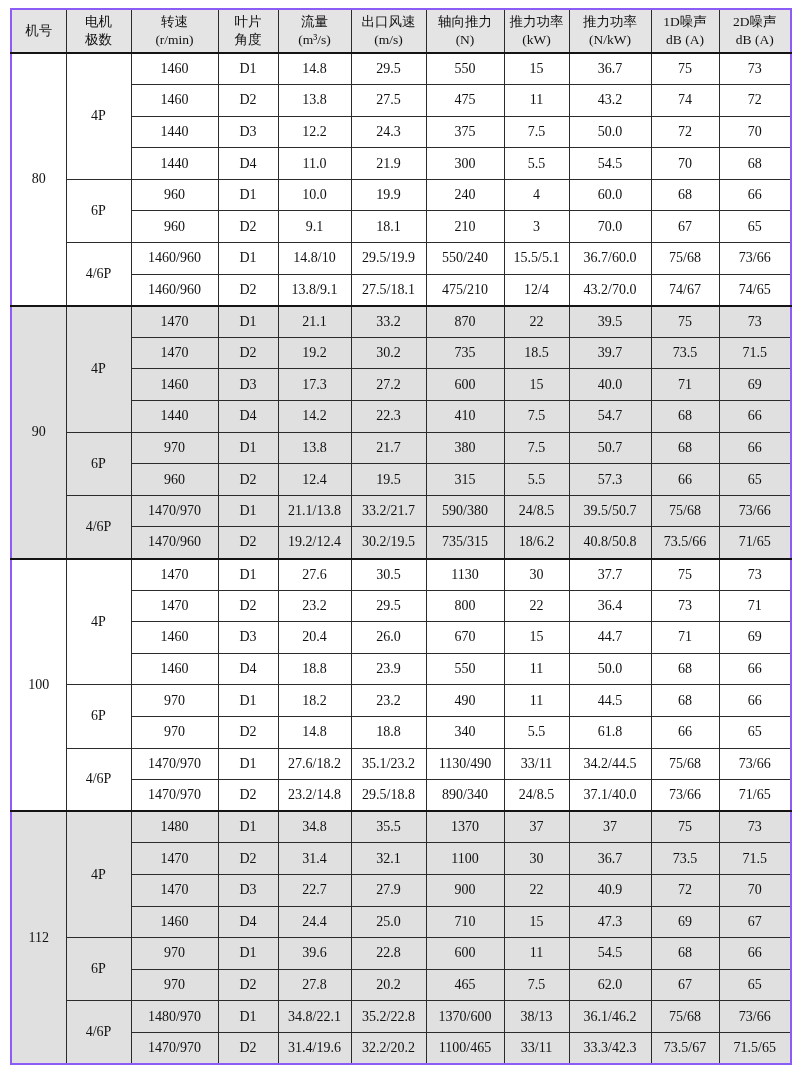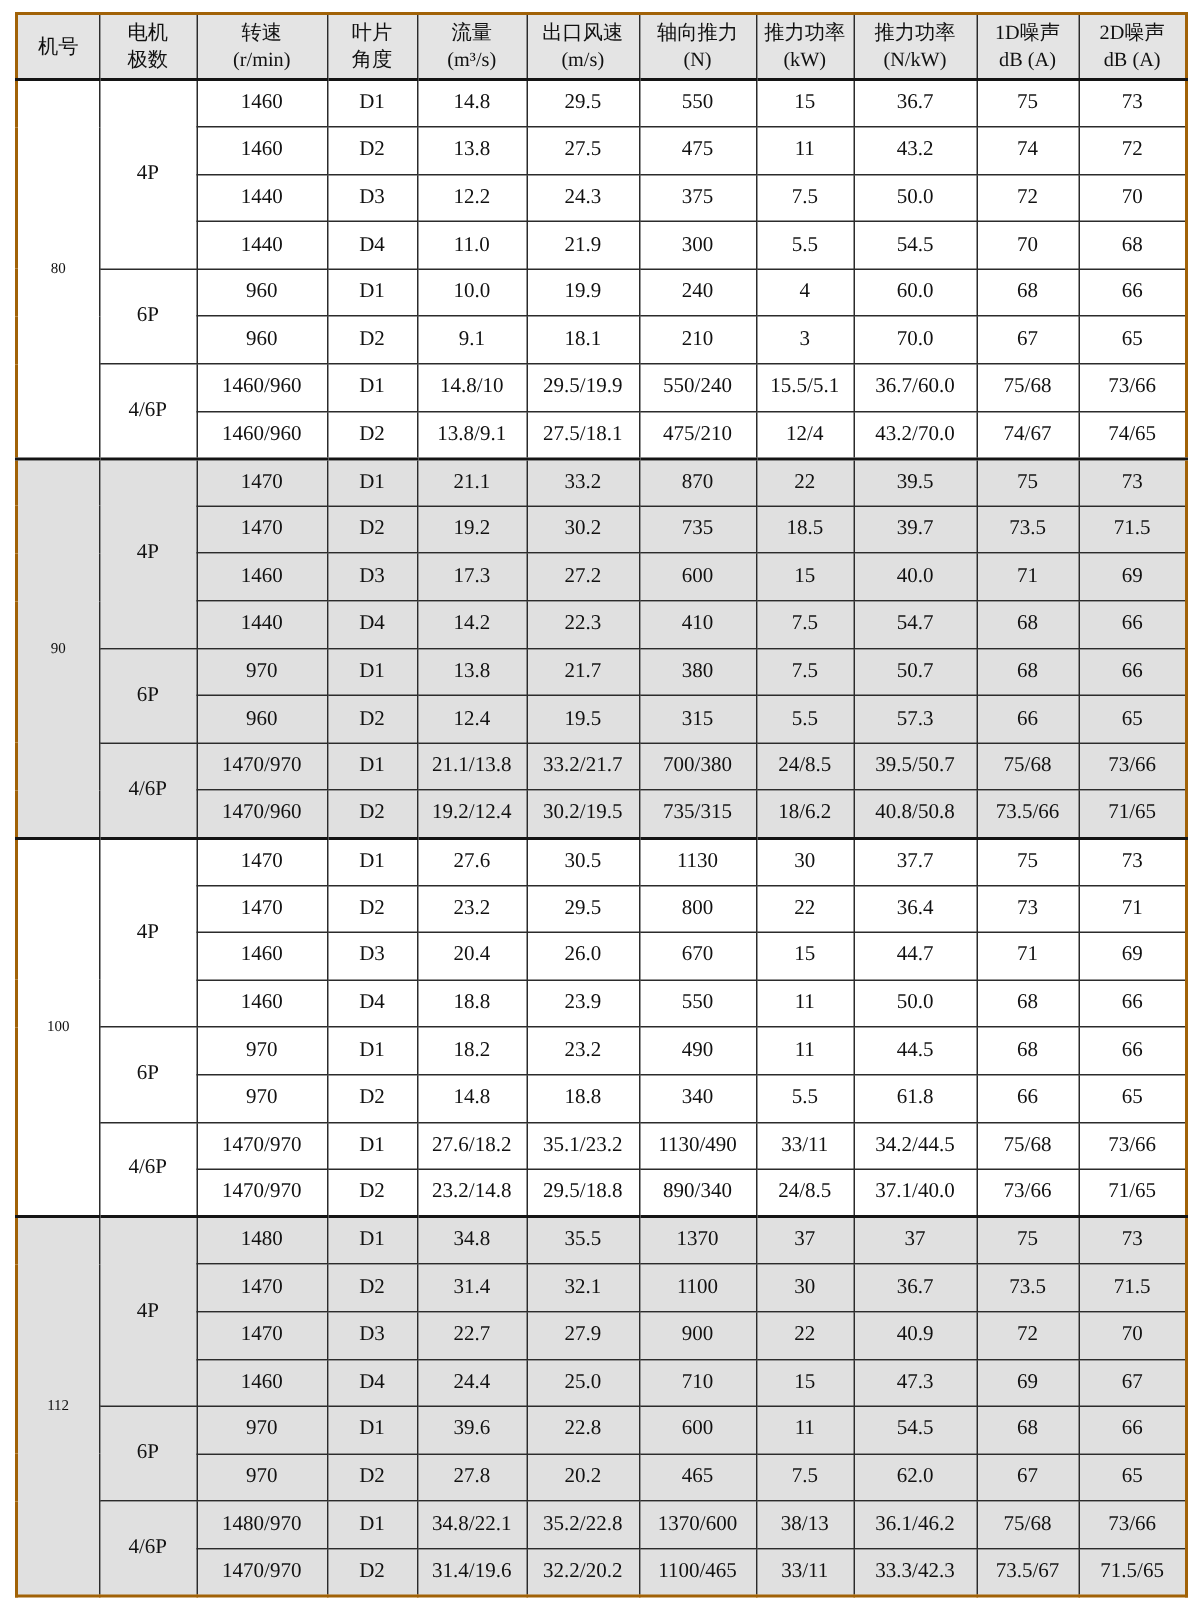--- a/index.html
+++ b/index.html
@@ -7,21 +7,21 @@
     width: 800px; height: 1069px;
     background: #ffffff;
     font-family: "Liberation Serif", "DejaVu Serif", serif;
     color: #111111;
   }
   .page { padding: 8px 10px; }
   table.spec {
     border-collapse: collapse;
     table-layout: fixed;
     width: 780px;
-    border: 2px solid #a16207;
+    border: 2px solid #8b5cf6;
     background: #ffffff;
   }
   th, td {
     border: 1px solid #2b2b2b;
     text-align: center;
     vertical-align: middle;
     padding: 0;
     font-weight: normal;
     overflow: hidden;
     white-space: nowrap;
@@ -30,21 +30,21 @@
     height: 42px;
     background: #e4e4e4;
     font-size: 13.5px;
     line-height: 1.3;
     border-bottom: 2px solid #141414;
   }
   tbody tr { height: 31.6px; }
   tbody td { font-size: 14px; }
   tr.block-start td { border-top: 2px solid #141414; }
   tr.shaded td { background: #e0e0e0; }
-  td.machine-cell { font-size: 10px; }
+  td.machine-cell { font-size: 14px; }
   td.poles-cell { font-size: 14px; font-family: Liberation Serif, serif; }
 </style>
 </head>
 <body>
 
 <div class="page">
   <table class="spec">
     <colgroup>
         <col style="width: 55px;">
         <col style="width: 65px;">
@@ -266,21 +266,21 @@
           <td>57.3</td>
           <td>66</td>
           <td>65</td>
         </tr>
         <tr class="shaded">
           <td rowspan="2" class="poles-cell">4/6P</td>
           <td>1470/970</td>
           <td>D1</td>
           <td>21.1/13.8</td>
           <td>33.2/21.7</td>
-          <td>700/380</td>
+          <td>590/380</td>
           <td>24/8.5</td>
           <td>39.5/50.7</td>
           <td>75/68</td>
           <td>73/66</td>
         </tr>
         <tr class="shaded">
           <td>1470/960</td>
           <td>D2</td>
           <td>19.2/12.4</td>
           <td>30.2/19.5</td>

